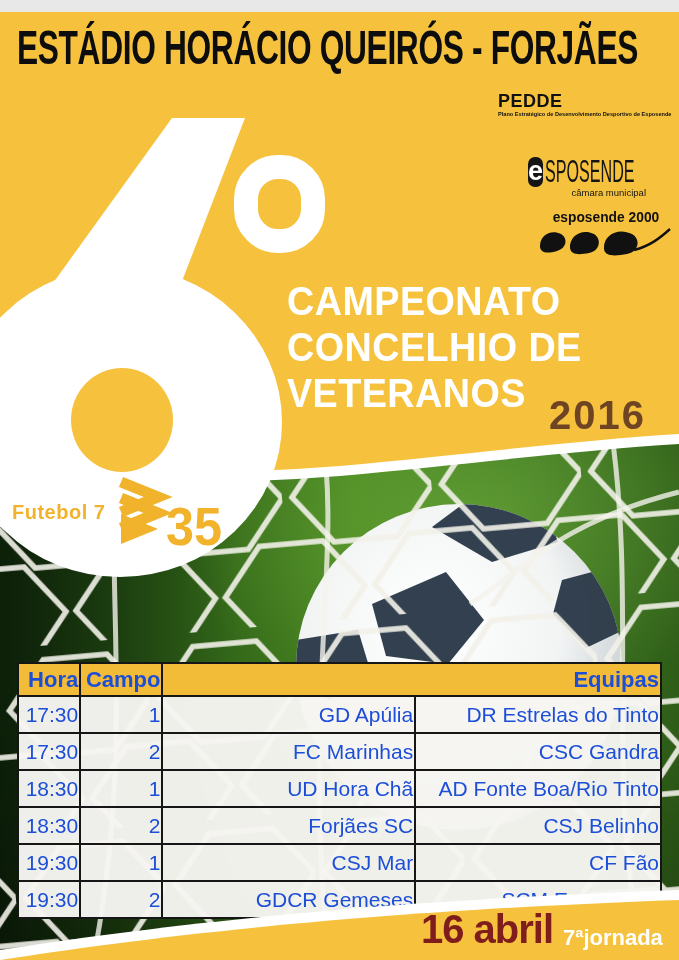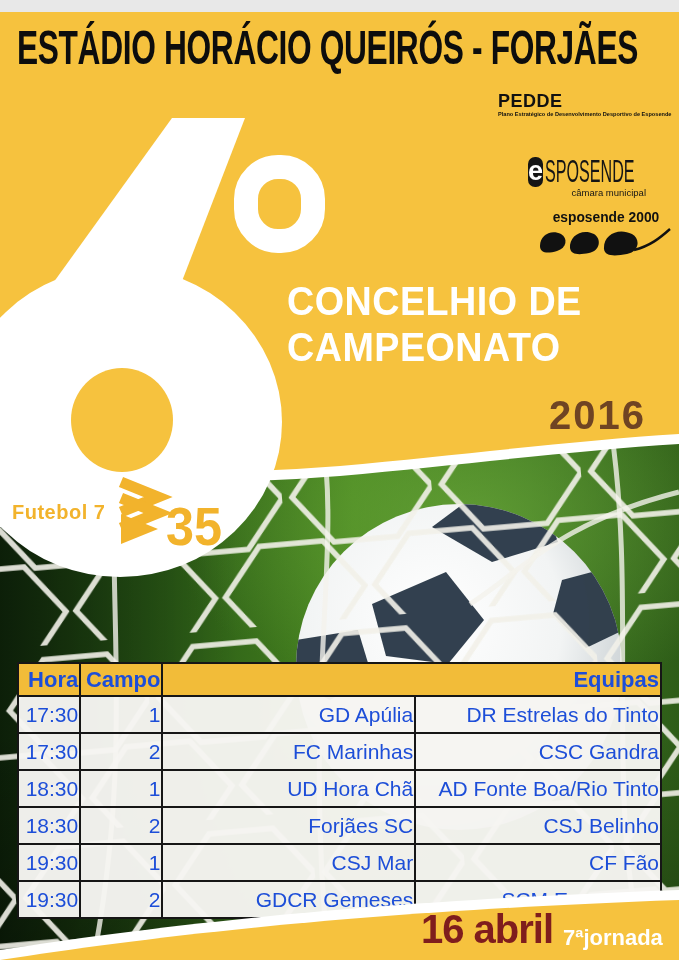--- a/index.html
+++ b/index.html
@@ -178,22 +178,23 @@
       <g fill="#111">
         <path d="M2,20 C2,9 13,3 23,8 C30,12 29,22 19,25 C9,28 2,27 2,20 Z"></path>
         <path d="M32,22 C31,10 44,2 56,8 C64,13 62,25 51,27 C41,29 33,29 32,22 Z"></path>
         <path d="M66,23 C65,9 80,1 94,8 C103,13 101,26 89,28 C78,30 67,31 66,23 Z"></path>
       </g>
       <path d="M96,24 C112,20 122,12 132,3" fill="none" stroke="#111" stroke-width="2.4"></path>
     </svg>
   </div>
 
   <div class="abs campeonato">
+    <div><span>CAMPEONATO</span></div>
     <div><span>CONCELHIO DE</span></div>
-    <div><span>CAMPEONATO</span></div>
+    <div><span>VETERANOS</span></div>
   </div>
   <div class="abs year">2016</div>
 
   <div class="abs futebol7">Futebol 7</div>
   <div class="abs age35">35</div>
 
   <div class="abs schedule">
     <table class="sched">
       <colgroup>
         <col class="col-hora">

